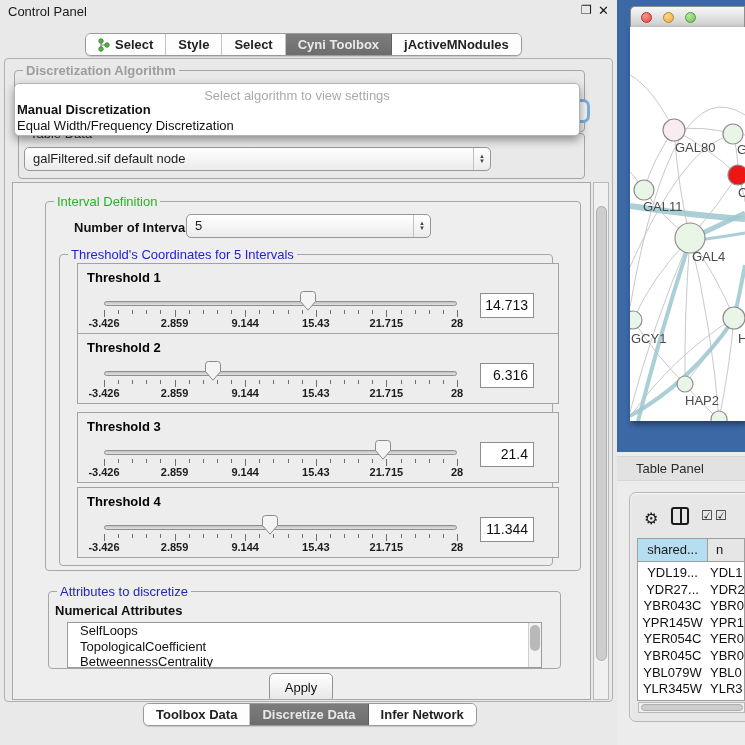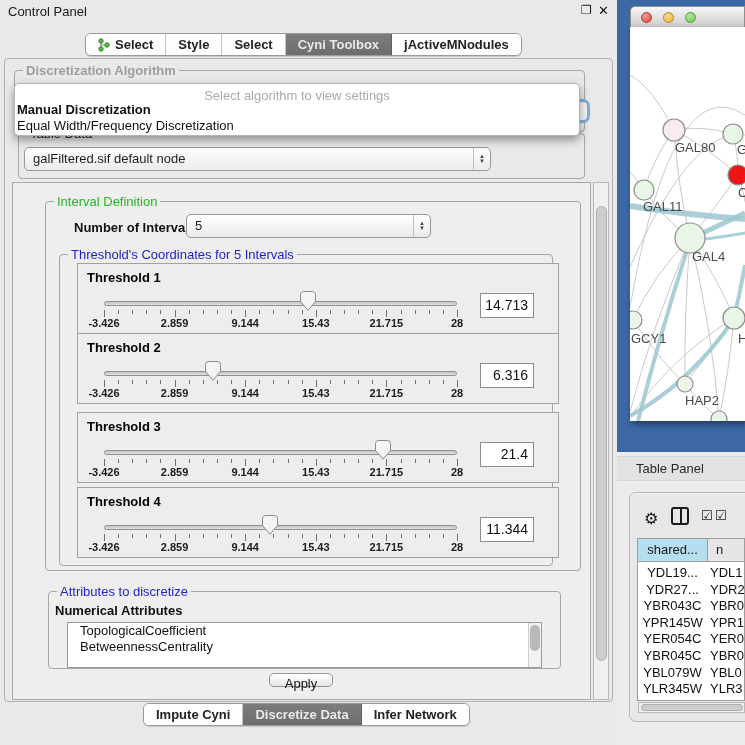--- a/index.html
+++ b/index.html
@@ -41,21 +41,21 @@
   .th-ticklabel { position:absolute; top:53px; transform:translateX(-50%); font-size:11px; font-weight:bold; color:#1c1c1c; white-space:nowrap; }
   .th-thumb { position:absolute; top:27px; width:16px; height:20px; }
   .th-value { position:absolute; left:402px; top:29px; width:54px; height:25px; background:#ffffff; border:1px solid #8d8d8d; font-size:14px; color:#111; text-align:right; line-height:23px; padding-right:5px; }
 
   
   #attr-list { left:18px; top:30px; width:475px; height:46px; background:#ffffff; border:1px solid #9b9b9b; overflow:hidden; }
   .attr-item { font-size:13px; color:#111; padding-left:12px; line-height:15.5px; white-space:nowrap; }
   #attr-scroll { position:absolute; right:0; top:0; width:13px; height:100%; background:#f2f2f2; border-left:1px solid #cfcfcf; }
   #attr-thumb { position:absolute; left:1px; top:2px; width:10px; height:26px; border-radius:5px; background:#b9b9b9; }
 
-  .pushbtn { position:absolute; height:14px; background:linear-gradient(#ffffff,#e6e6e6); border:1px solid #939393; border-radius:5px; font-size:13px; color:#111; text-align:center; line-height:19px; cursor:default; }
+  .pushbtn { position:absolute; height:29px; background:linear-gradient(#ffffff,#e6e6e6); border:1px solid #939393; border-radius:5px; font-size:13px; color:#111; text-align:center; line-height:19px; cursor:default; }
 
   
   #algo-popup { left:14px; top:83px; width:566px; height:53px; background:#ffffff; border:1px solid #b5b5b5; border-radius:5px; box-shadow:0 4px 10px rgba(0,0,0,.4); z-index:30; overflow:hidden; }
   #algo-prompt { text-align:center; font-size:13px; color:#aaaaaa; padding-top:4px; height:18px; }
   .algo-item { font-size:13px; color:#111; padding-left:2px; line-height:16px; white-space:nowrap; }
   .algo-item.bold { font-weight:bold; }
   #algo-focusring { left:556px; top:99px; width:34px; height:24px; border:3px solid #7dadde; border-radius:7px; z-index:20; background:#f4f4f4; }
 
   
   .vscroll-track { background:#f0f0f0; border:1px solid #b8b8b8; }
@@ -321,40 +321,41 @@
             </svg></div>
           <div class="th-value">11.344</div>
         </div>
       </div>
 
     <div class="abs group" style="left:35px; top:408px; width:513px; height:78px; background:#eeeeee;">
       <span class="group-label" style="color:#2323cc;">Attributes to discretize</span>
       <span class="abs" style="left:6px; top:11px; font-size:13px; font-weight:bold; color:#111;">Numerical Attributes</span>
       <div id="attr-list" class="abs">
         <div id="attr-items">
+            <div class="attr-item">SelfLoops</div>
             <div class="attr-item">TopologicalCoefficient</div>
             <div class="attr-item">BetweennessCentrality</div>
           </div>
         <div id="attr-scroll">
             <div id="attr-thumb"></div>
           </div>
       </div>
     </div>
 
     <button class="pushbtn" style="left:256px; top:490px; width:64px;">Apply</button>
   </div>
 
   <div class="abs vscroll-track" style="left:593px; top:182px; width:16px; height:518px;">
     <div class="scroll-thumb" style="position:absolute; left:2px; top:23px; width:11px; height:455px;"></div>
   </div>
 
   <div class="abs" style="left:143px; top:703px;">
     <div class="segbar" id="bottom-tabs">
         <div class="seg">
-          <span>Impute Cyni</span>
+          <span>Toolbox Data</span>
         </div>
         <div class="seg sel">
           <span>Discretize Data</span>
         </div>
         <div class="seg">
           <span>Infer Network</span>
         </div>
       </div>
   </div>
 </div>

